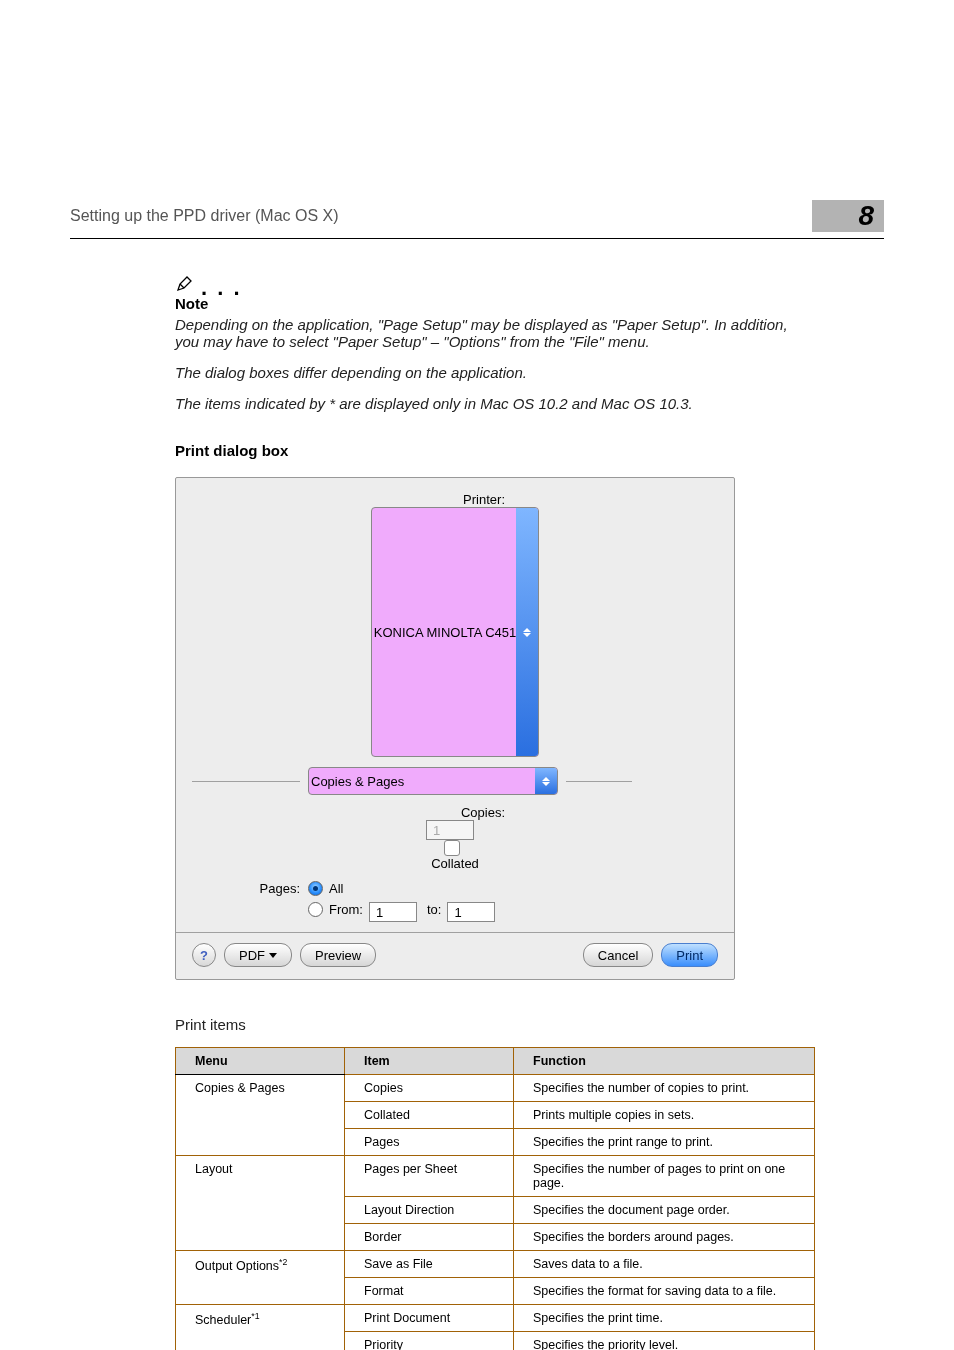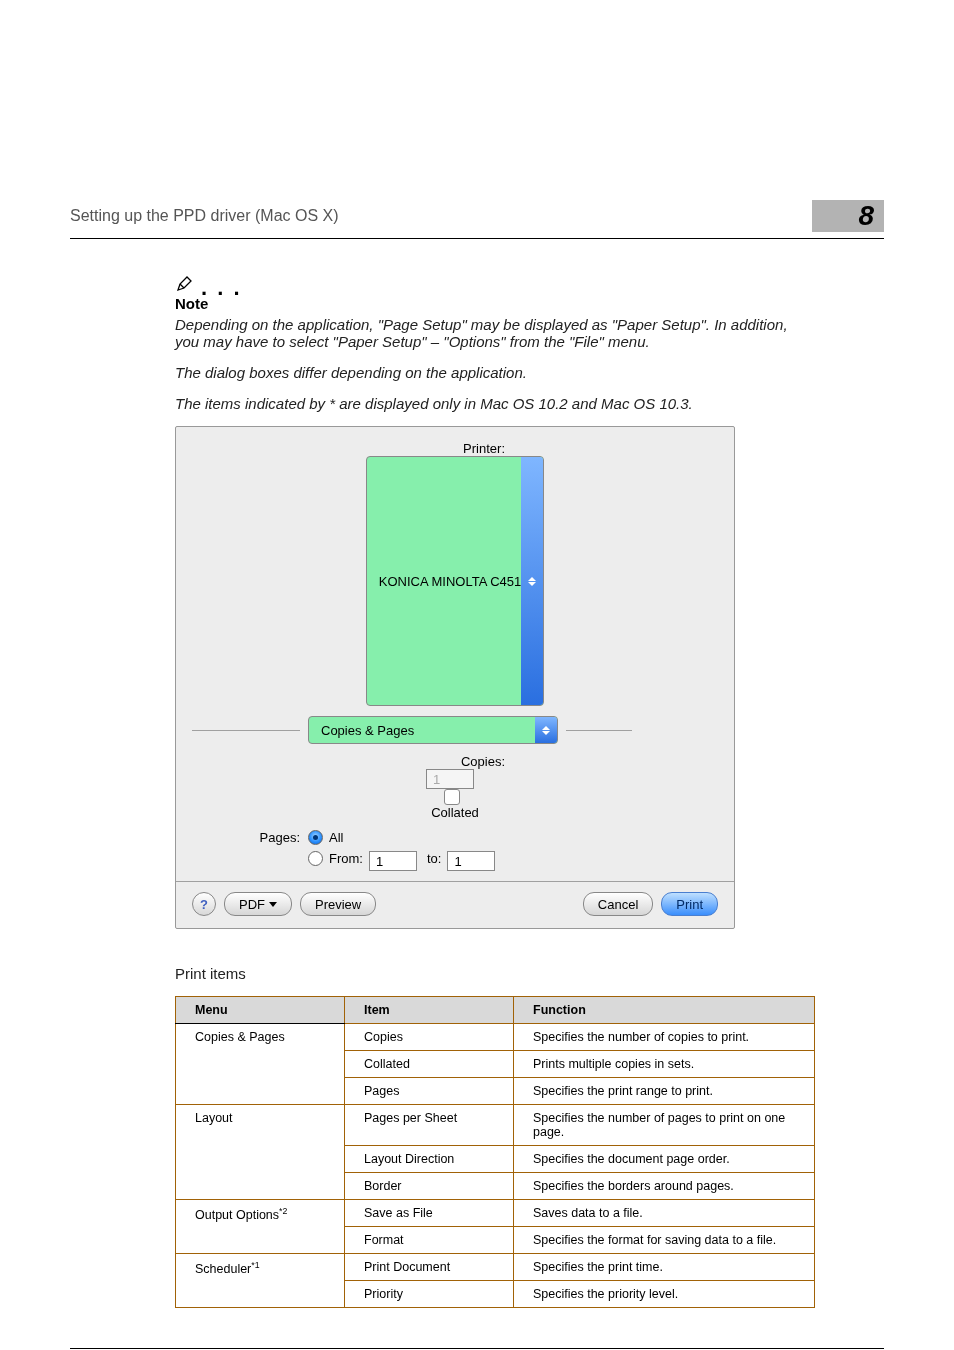--- a/index.html
+++ b/index.html
@@ -103,25 +103,25 @@
     width: 108px;
     text-align: right;
     padding-right: 8px;
     color: #000;
   }
   .aqua-select {
     flex: 0 0 250px;
     height: 28px;
     border: 1px solid #888;
     border-radius: 4px;
-    background: #86efac;
+    background: #f0abfc;
     display: flex;
     align-items: center;
     justify-content: space-between;
-    padding-left: 12px;
+    padding-left: 2px;
     box-sizing: border-box;
     overflow: hidden;
   }
   .aqua-select .cap {
     width: 22px;
     align-self: stretch;
     background: linear-gradient(#7fb6ff, #2a6fe0);
     display: flex;
     flex-direction: column;
     align-items: center;
@@ -313,20 +313,21 @@
         <polygon points="3,17 5,11 12,4 16,8 9,15" fill="none" stroke="#000" stroke-width="1.3"></polygon>
         <line x1="5" y1="11" x2="9" y2="15" stroke="#000" stroke-width="1.3"></line>
       </svg>
       <span class="dots">. . .</span>
     </div>
     <div class="note-label">Note</div>
     <p class="note-para">Depending on the application, "Page Setup" may be displayed as "Paper Setup". In addition, you may have to select "Paper Setup" – "Options" from the "File" menu.</p>
     <p class="note-para">The dialog boxes differ depending on the application.</p>
     <p class="note-para">The items indicated by * are displayed only in Mac OS 10.2 and Mac OS 10.3.</p>
 
+    <div class="section-heading">Print dialog box</div>
 
     <div class="dialog">
 
       <div class="dlg-row">
         <div class="dlg-label">Printer:</div>
         <div class="aqua-select">
           <span>KONICA MINOLTA C451</span>
           <span class="cap">
             <span class="tri-up"></span>
               <span class="tri-down"></span>

